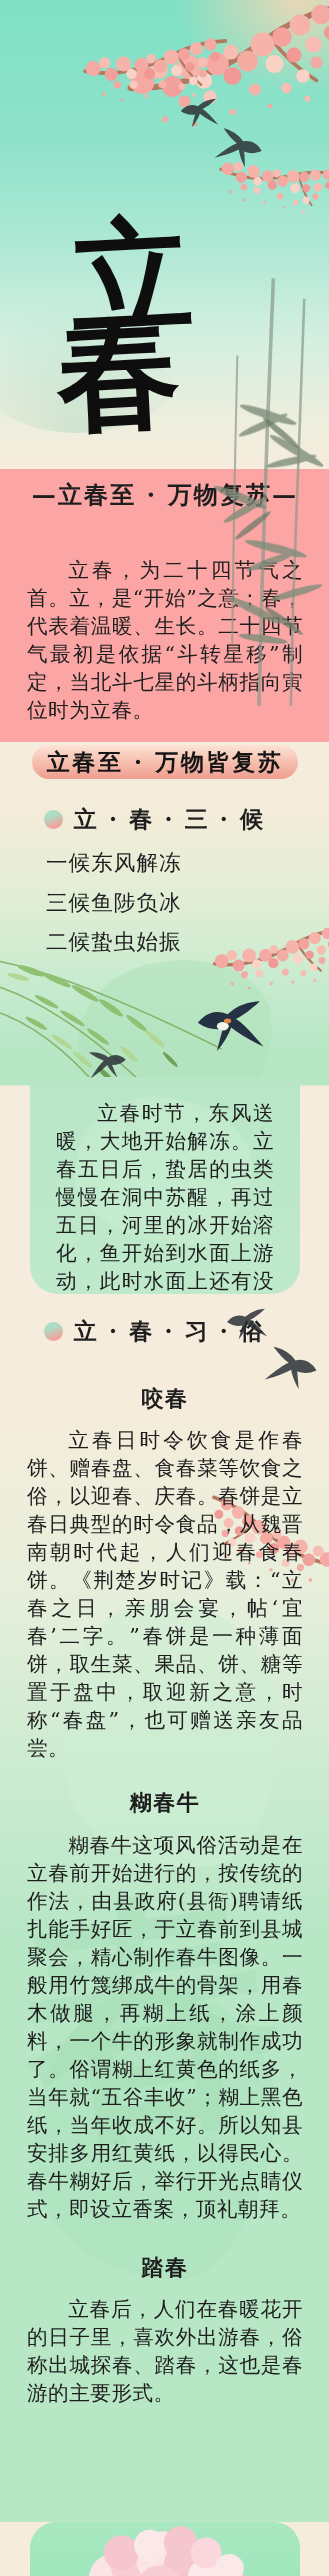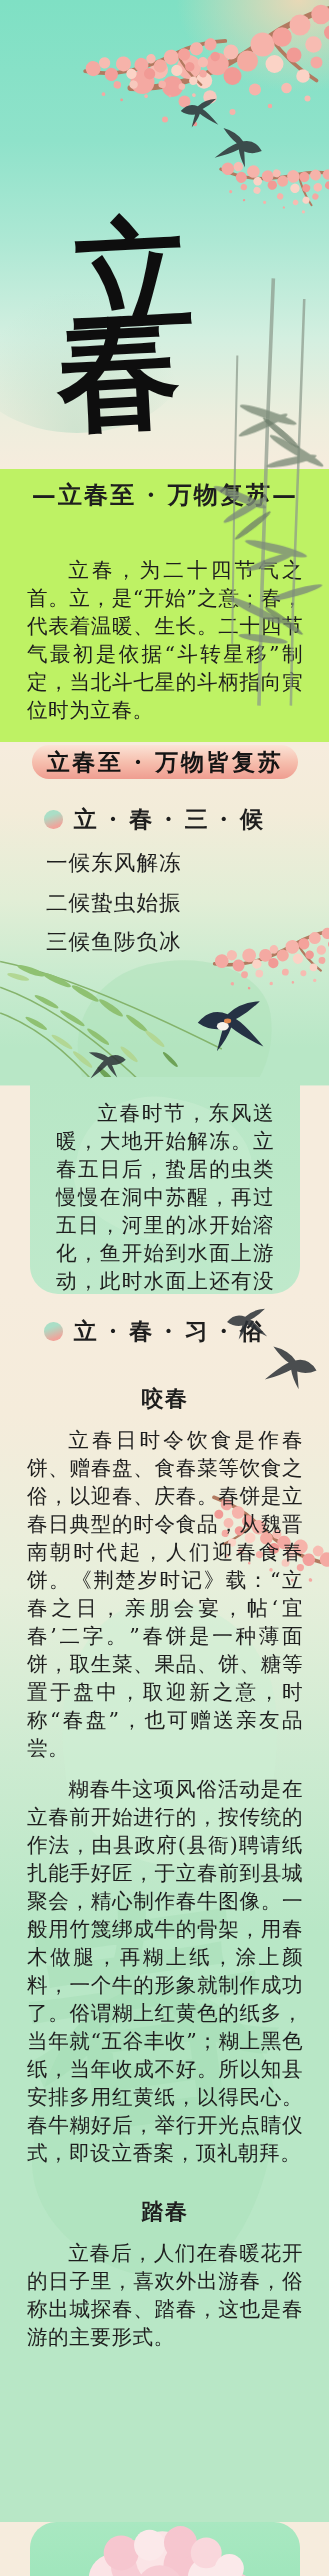--- a/index.html
+++ b/index.html
@@ -20,21 +20,21 @@
   .cal2{top:312px;left:57px;font-size:123px;}
   .hero-hill{position:absolute;left:-31px;top:289px;width:216px;height:144px;border-radius:50%;
     background:radial-gradient(ellipse at 50% 100%,rgba(168,214,190,.45),rgba(168,214,190,0) 70%);}
 
   
   .deco{position:absolute;pointer-events:none;}
   .ink{opacity:.85;}
   .blob{position:absolute;border-radius:48% 52% 38% 62%/55% 45% 60% 40%;pointer-events:none;}
 
   
-  .intro{top:469px;height:273px;background:#bef264;}
+  .intro{top:469px;height:273px;background:#fca5a5;}
   .intro-title{margin:10.3px 0 0;text-align:center;font-size:24px;font-weight:700;letter-spacing:2.1px;}
   .para{margin:0 27px;font-size:20.6px;line-height:28px;text-align:justify;text-indent:2em;letter-spacing:0.5px;}
   .intro .para{margin-top:45px;}
 
   
   .pill{width:266px;height:34px;margin:0 auto;border-radius:23px;
     background:linear-gradient(180deg,#fbe3d6 0%,#f6bfae 50%,#ef9d90 100%);
     display:flex;align-items:center;justify-content:center;
     font-size:23px;font-weight:700;letter-spacing:2.6px;color:#151515;}
   .bullet{display:flex;align-items:center;margin-left:44px;font-size:23px;font-weight:700;letter-spacing:2.1px;}
@@ -175,22 +175,22 @@
     <svg class="deco" style="top:170px;right:-10.3px;width:134px;height:103px;transform:rotate(6deg)" viewBox="0 0 260 200" width="134" height="103">
         <use href="#blossom"></use>
       </svg>
     <div class="pill">立春至 · 万物皆复苏</div>
     <div class="bullet">
       <span class="dot"></span>
       <span>立 · 春 · 三 · 候</span>
     </div>
     <div class="hou-list">
       <div class="hou-item">一候东风解冻</div>
+      <div class="hou-item">三候鱼陟负冰</div>
       <div class="hou-item">二候蛰虫始振</div>
-      <div class="hou-item">三候鱼陟负冰</div>
     </div>
     <svg class="deco" style="top:201px;left:0;width:222px;height:165px;z-index:2" viewBox="0 0 430 320" width="222" height="165">
       <g viewBox="0 0 430 320">
         <g stroke="#7fae62" stroke-width="3" fill="none" opacity=".9">
           <path d="M0 30 Q150 60 430 200"></path>
           <path d="M0 80 Q140 130 300 290"></path>
           <path d="M0 130 Q110 170 220 310"></path>
         </g>
         <g fill="#8fc172">
           <ellipse cx="60" cy="48" rx="28" ry="6" transform="rotate(20 60 48)"></ellipse>
@@ -247,20 +247,21 @@
     <span class="wm-chun" style="top:592px;left:20.6px;color:#9bd8ab;opacity:.28;font-size:258px">春</span>
 
     <div class="bullet">
       <span class="dot"></span>
       <span>立 · 春 · 习 · 俗</span>
     </div>
 
     <h3 class="h3 yao">咬春</h3>
     <p class="para">立春日时令饮食是作春饼、赠春盘、食春菜等饮食之俗，以迎春、庆春。春饼是立春日典型的时令食品，从魏晋南朝时代起，人们迎春食春饼。《荆楚岁时记》载：“立春之日，亲朋会宴，帖‘宜春’二字。”春饼是一种薄面饼，取生菜、果品、饼、糖等置于盘中，取迎新之意，时称“春盘”，也可赠送亲友品尝。</p>
 
+    <h3 class="h3 hu">糊春牛</h3>
     <p class="para">糊春牛这项风俗活动是在立春前开始进行的，按传统的作法，由县政府(县衙)聘请纸扎能手好匠，于立春前到县城聚会，精心制作春牛图像。一般用竹篾绑成牛的骨架，用春木做腿，再糊上纸，涂上颜料，一个牛的形象就制作成功了。俗谓糊上红黄色的纸多，当年就“五谷丰收”；糊上黑色纸，当年收成不好。所以知县安排多用红黄纸，以得民心。春牛糊好后，举行开光点睛仪式，即设立香案，顶礼朝拜。</p>
 
     <h3 class="h3 ta">踏春</h3>
     <p class="para">立春后，人们在春暖花开的日子里，喜欢外出游春，俗称出城探春、踏春，这也是春游的主要形式。</p>
   </div>
 
   <div class="treecard">
     <svg width="270" height="152" viewBox="0 0 520 295">
       <g fill="none" stroke="#8a5a32" stroke-linecap="round">
         <path d="M258 292 Q262 240 252 190 Q246 160 228 135" stroke-width="16"></path>

